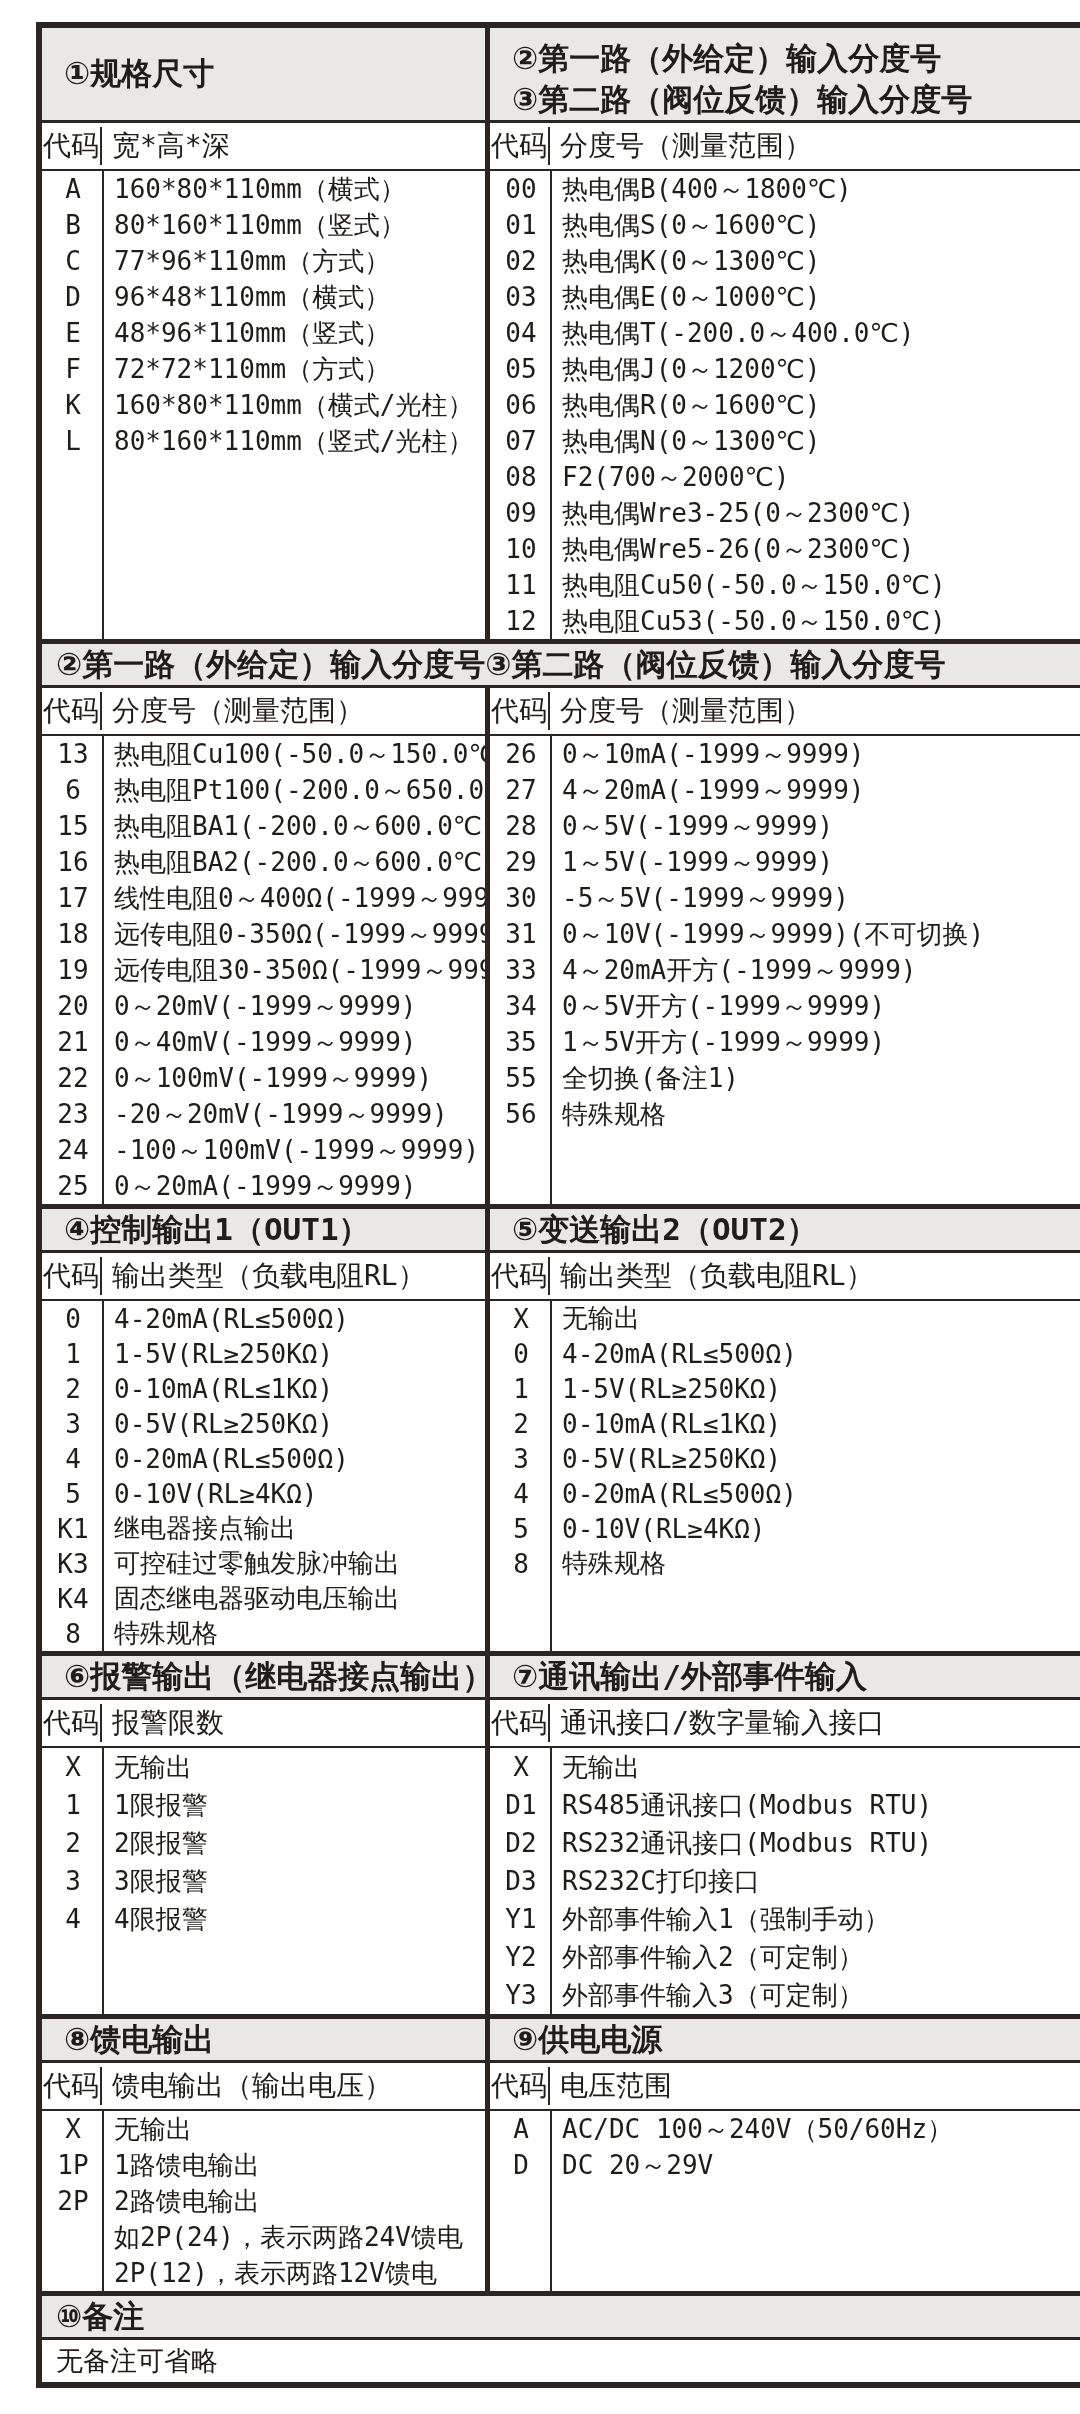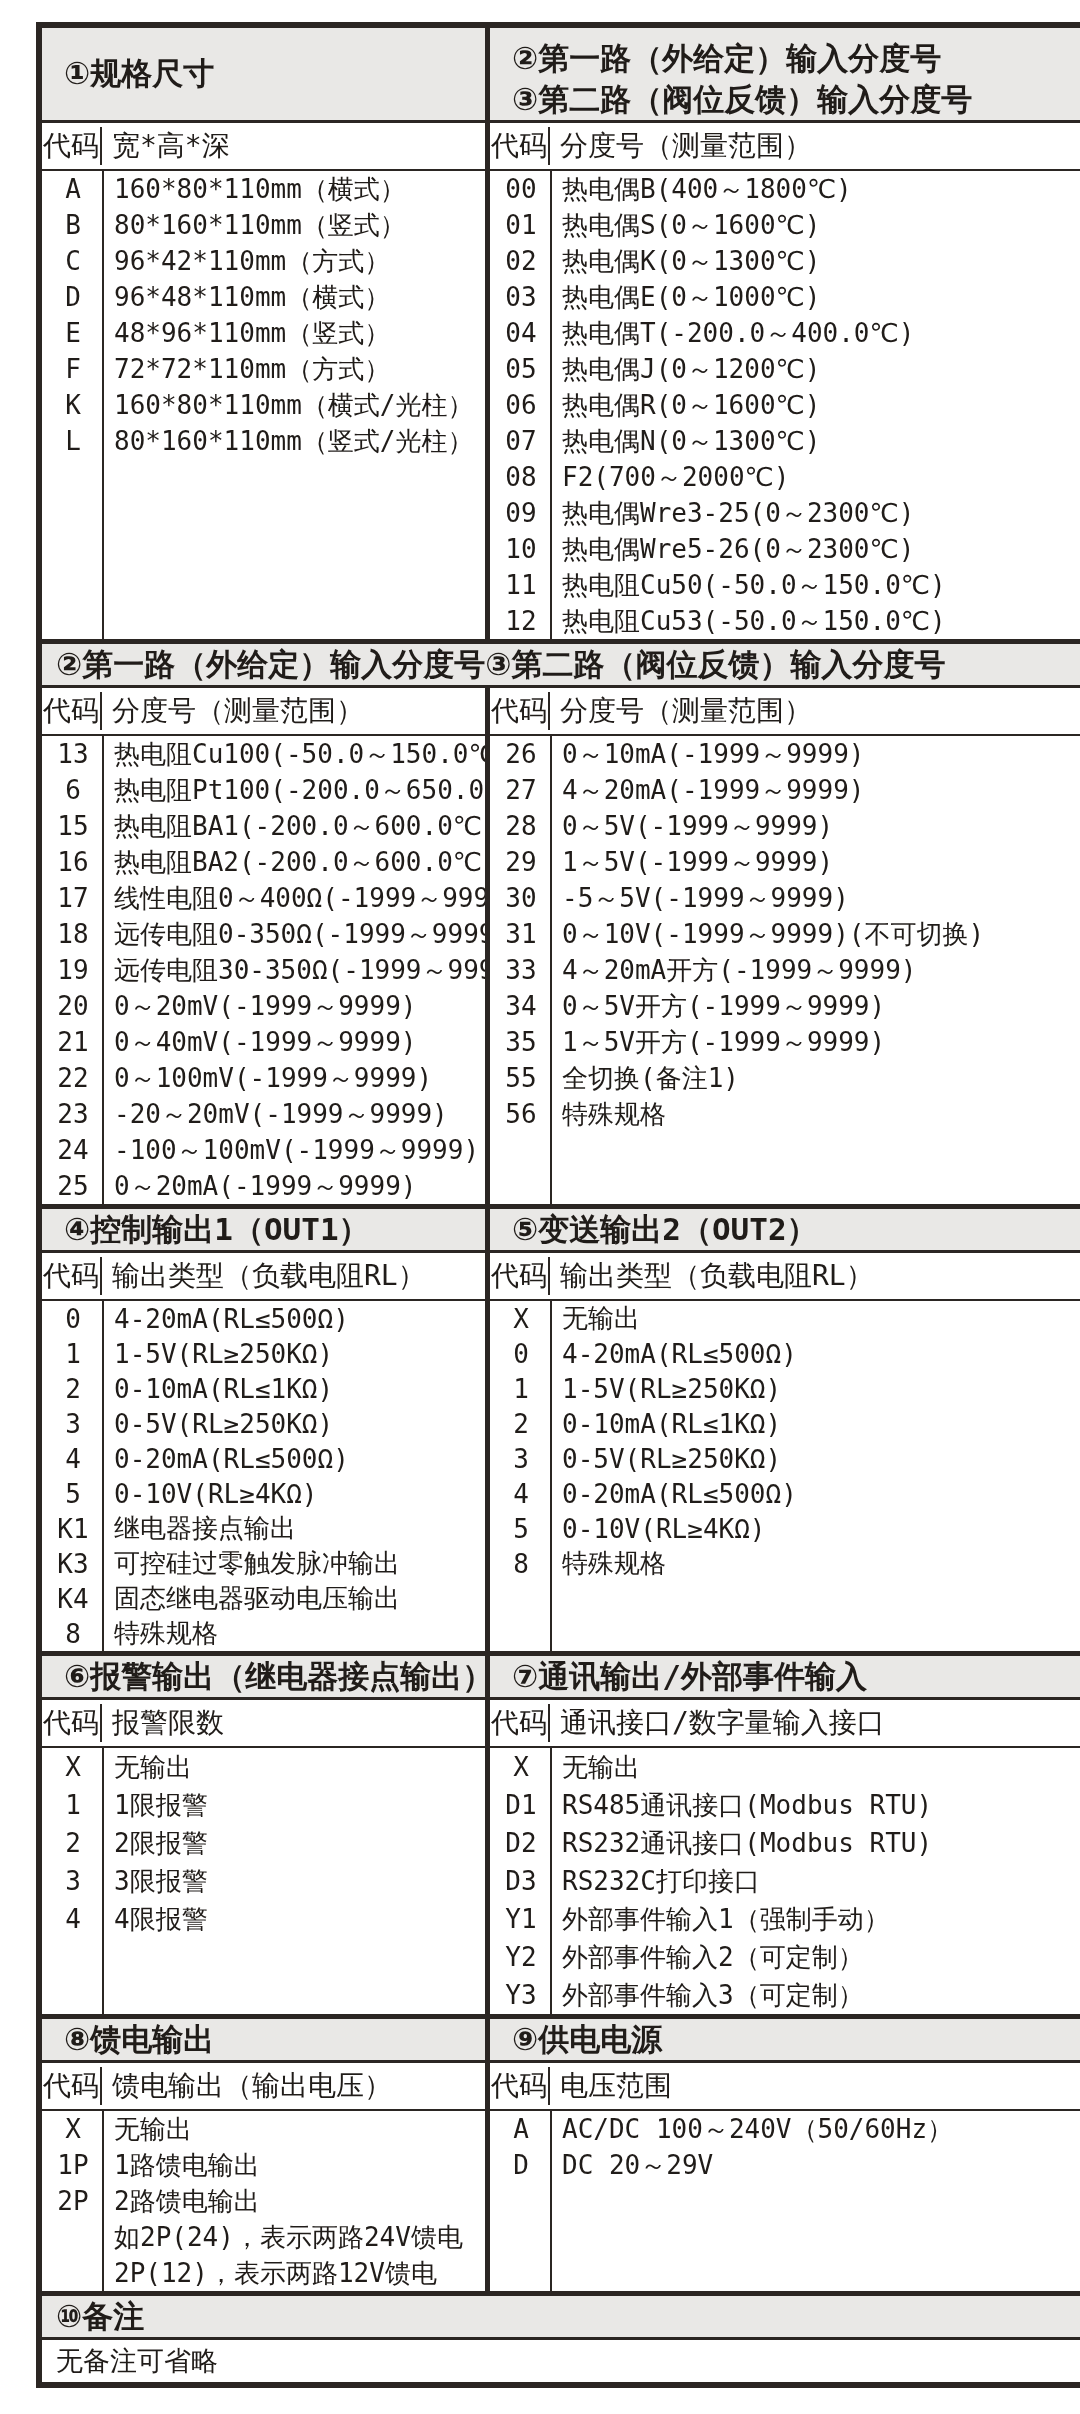--- a/index.html
+++ b/index.html
@@ -60,21 +60,21 @@
           <div class="row">
             <div class="code">A</div>
             <div class="desc">160*80*110mm（横式）</div>
           </div>
           <div class="row">
             <div class="code">B</div>
             <div class="desc">80*160*110mm（竖式）</div>
           </div>
           <div class="row">
             <div class="code">C</div>
-            <div class="desc">96*42*110mm（方式）</div>
+            <div class="desc">77*96*110mm（方式）</div>
           </div>
           <div class="row">
             <div class="code">D</div>
             <div class="desc">96*48*110mm（横式）</div>
           </div>
           <div class="row">
             <div class="code">E</div>
             <div class="desc">48*96*110mm（竖式）</div>
           </div>
           <div class="row">

